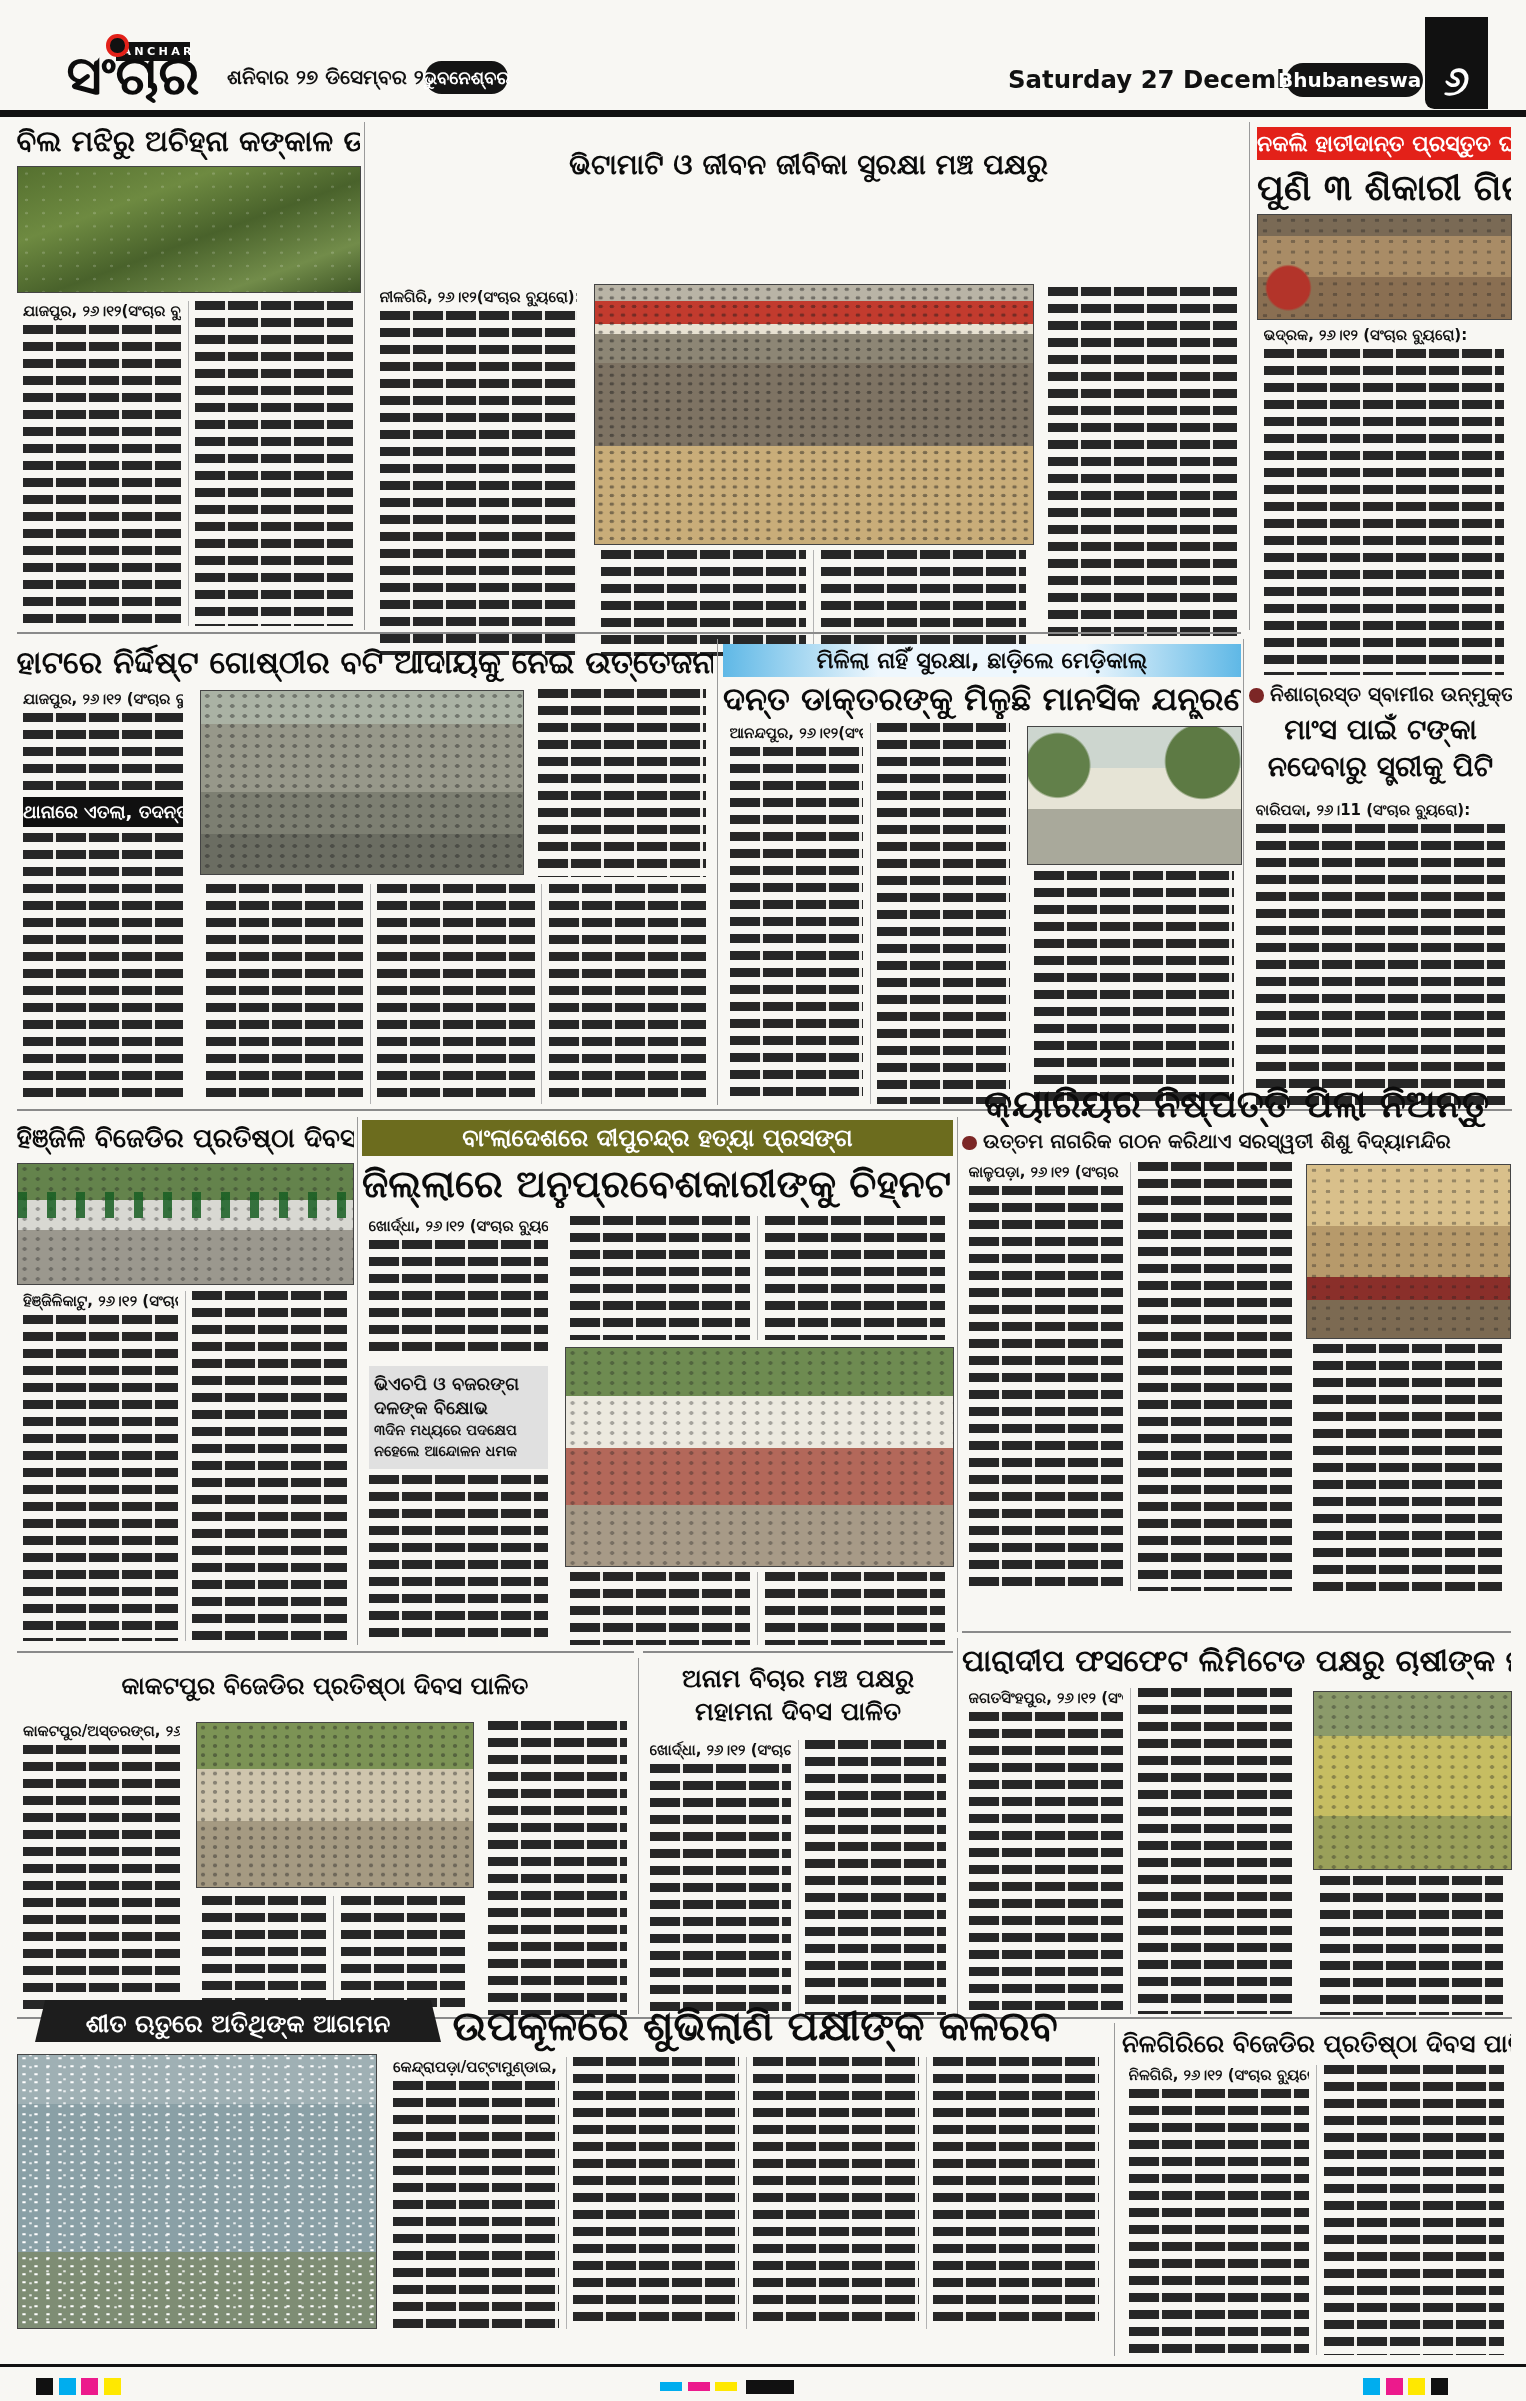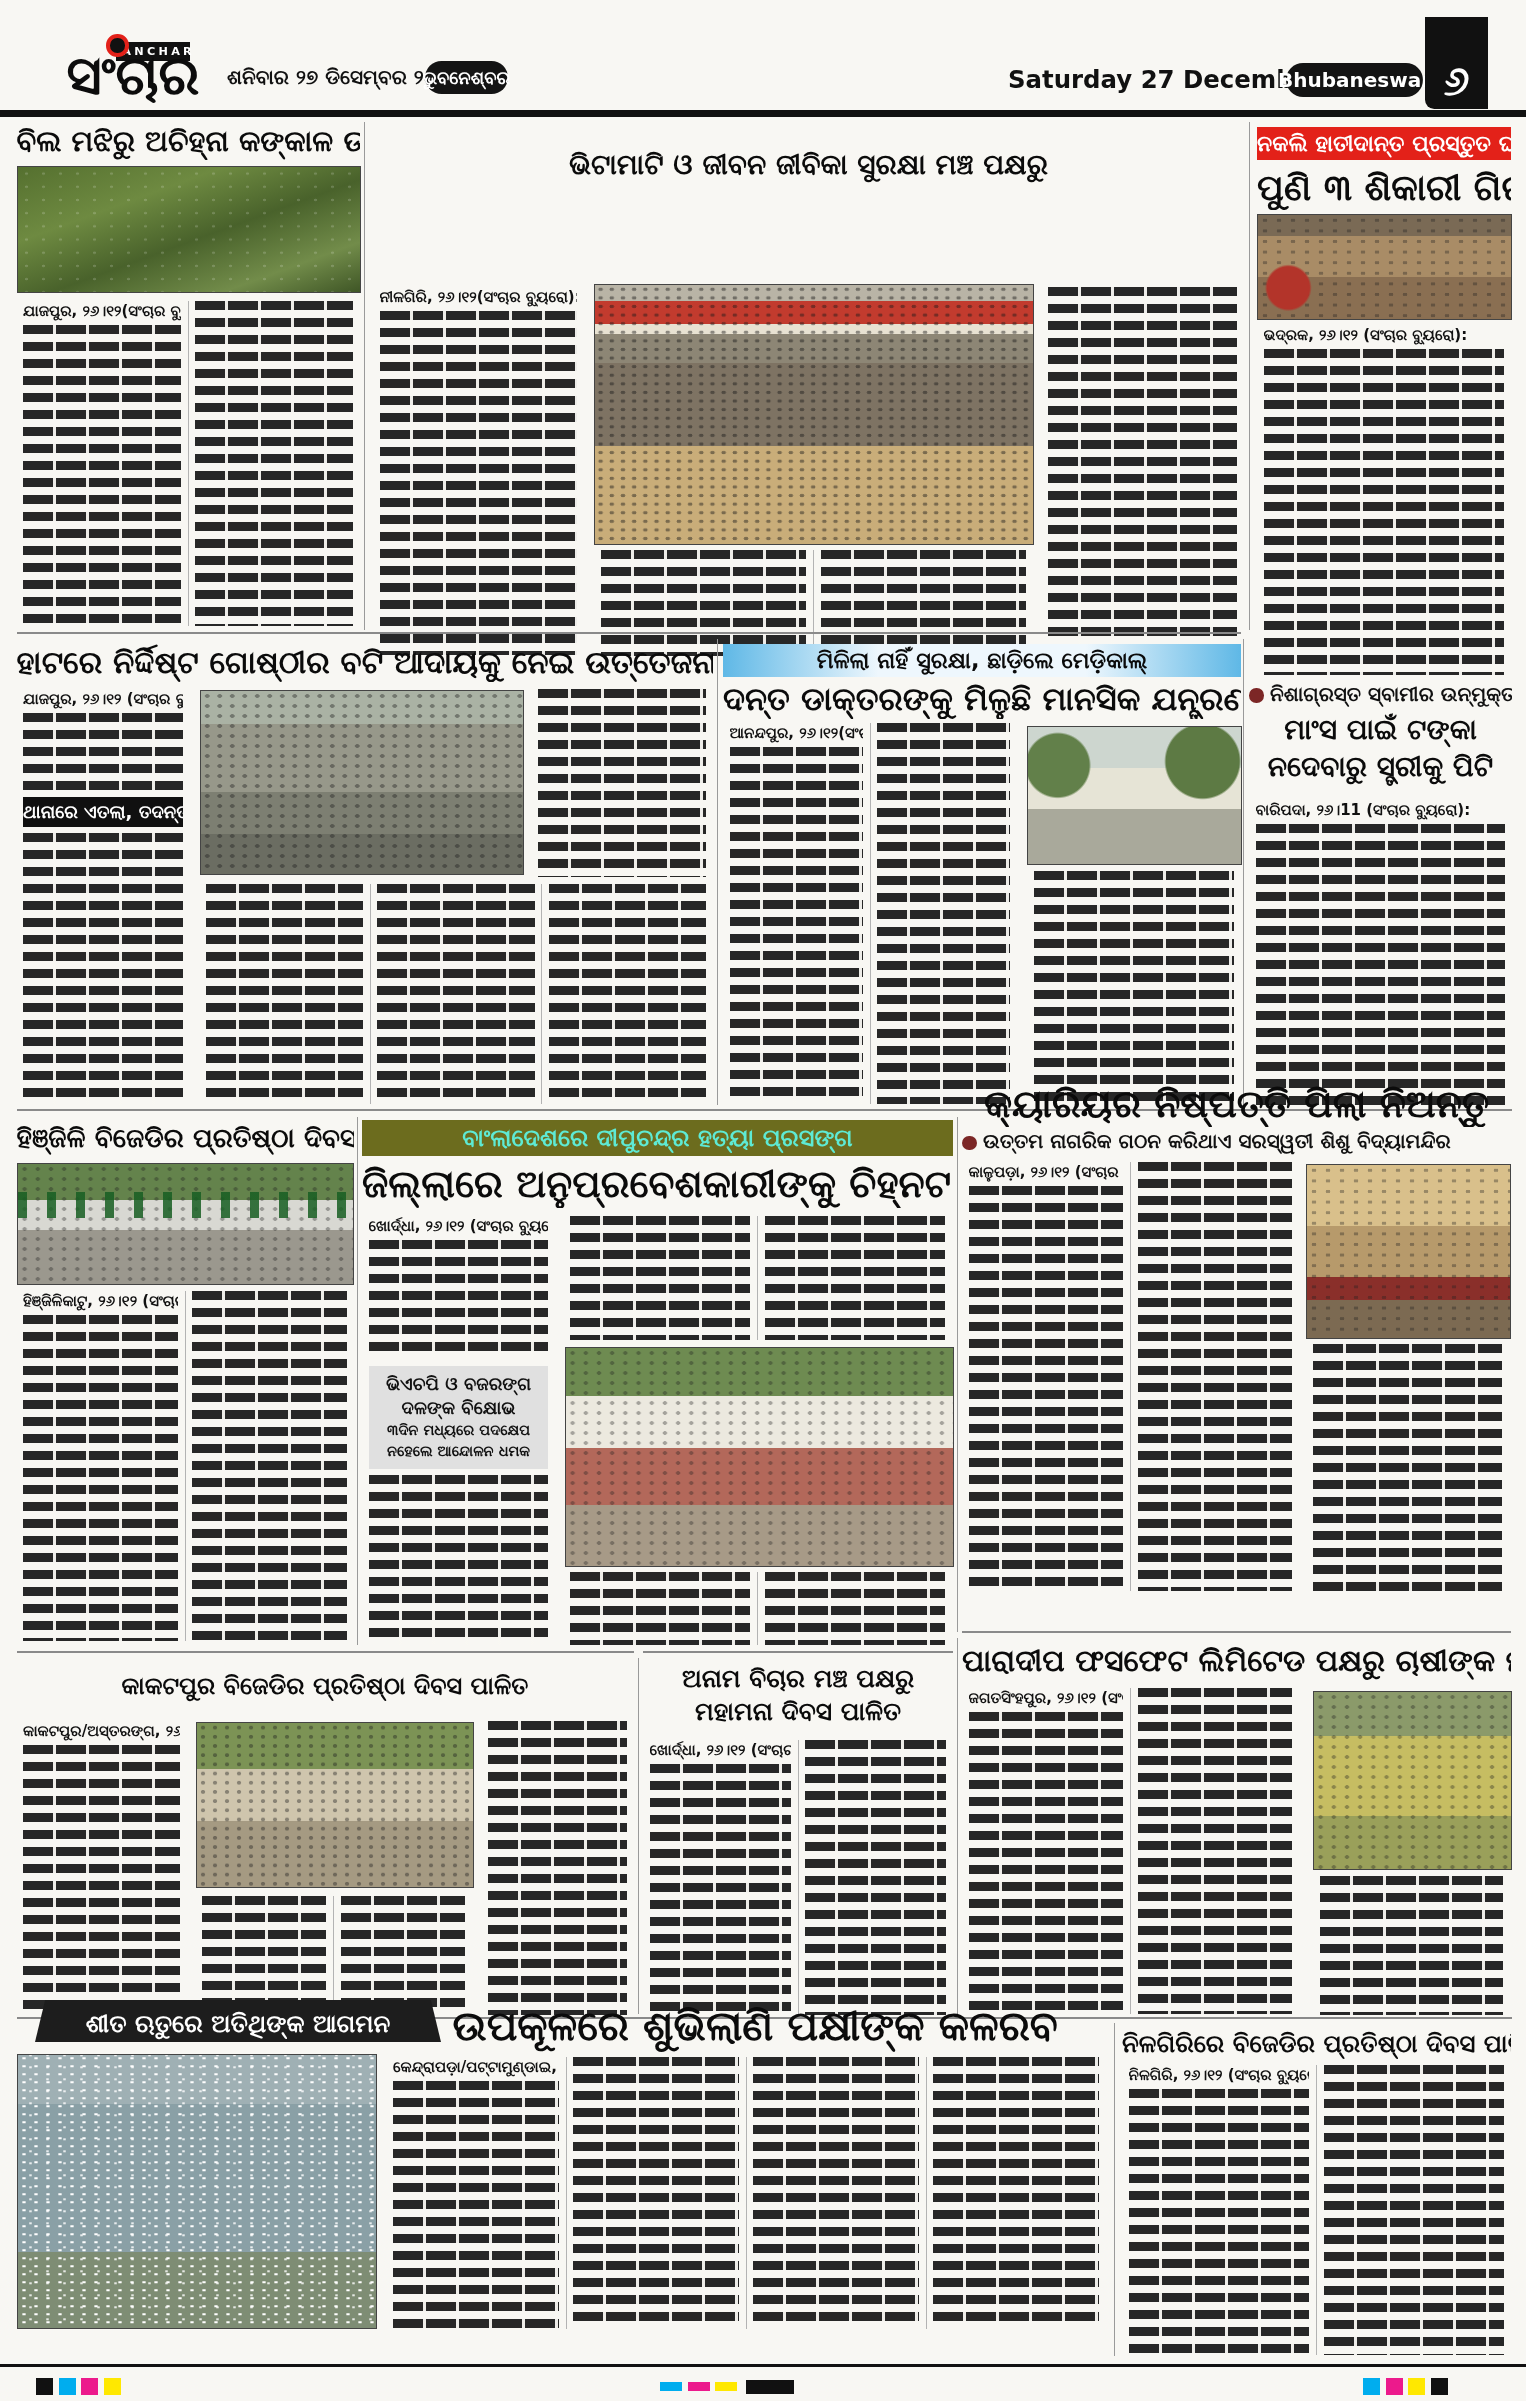--- a/index.html
+++ b/index.html
@@ -213,27 +213,27 @@
         <div class="tx"></div>
         </div>
       <div class="col">
           <div class="tx"></div>
         </div>
     </div>
   </div>
   <div class="rule-v" style="left:357px;top:1117px;height:528px;"></div>
 
   <div class="abs" style="left:362px;top:1117px;width:591px;height:528px;">
-    <div class="hl" style="background:#6c6c1e;color:#5eead4;font-size:24px;line-height:36px;height:36px;margin-top:2.6px;">ବାଂଲାଦେଶରେ ଦୀପୁଚନ୍ଦ୍ର ହତ୍ୟା ପ୍ରସଙ୍ଗ</div>
+    <div class="hl" style="background:#6c6c1e;color:#ffffff;font-size:24px;line-height:36px;height:36px;margin-top:2.6px;">ବାଂଲାଦେଶରେ ଦୀପୁଚନ୍ଦ୍ର ହତ୍ୟା ପ୍ରସଙ୍ଗ</div>
     <div class="hl" style="font-size:38px;line-height:48px;height:48px;margin-top:4px;">ଜିଲ୍ଲାରେ ଅନୁପ୍ରବେଶକାରୀଙ୍କୁ ଚିହ୍ନଟ ଦାବି</div>
     <div class="cols abs" style="left:0;top:99px;width:193px;height:429px;">
       <div class="col">
           <span class="dl">ଖୋର୍ଦ୍ଧା, ୨୬।୧୨ (ସଂଚାର ବ୍ୟୁରୋ):</span>
         <div class="tx" style="flex:0 0 119px;"></div>
-        <div style="background:#e0e0e0;margin:6.6px 0;padding:6.6px 5.3px;font-weight:bold;text-align:center;">
+        <div style="background:#e0e0e0;margin:6.6px 0;padding:6.6px 5.3px;font-weight:bold;">
           <div style="font-size:18px;line-height:24px;">ଭିଏଚପି ଓ ବଜରଙ୍ଗ ଦଳଙ୍କ ବିକ୍ଷୋଭ</div>
           <div style="font-size:14.5px;line-height:21px;">୩ଦିନ ମଧ୍ୟରେ ପଦକ୍ଷେପ ନହେଲେ ଆନ୍ଦୋଳନ ଧମକ</div>
         </div>
         <div class="tx"></div>
         </div>
     </div>
     <div class="cols abs" style="left:201px;top:99px;width:389px;height:124px;">
       <div class="col">
           <div class="tx"></div>
         </div>

